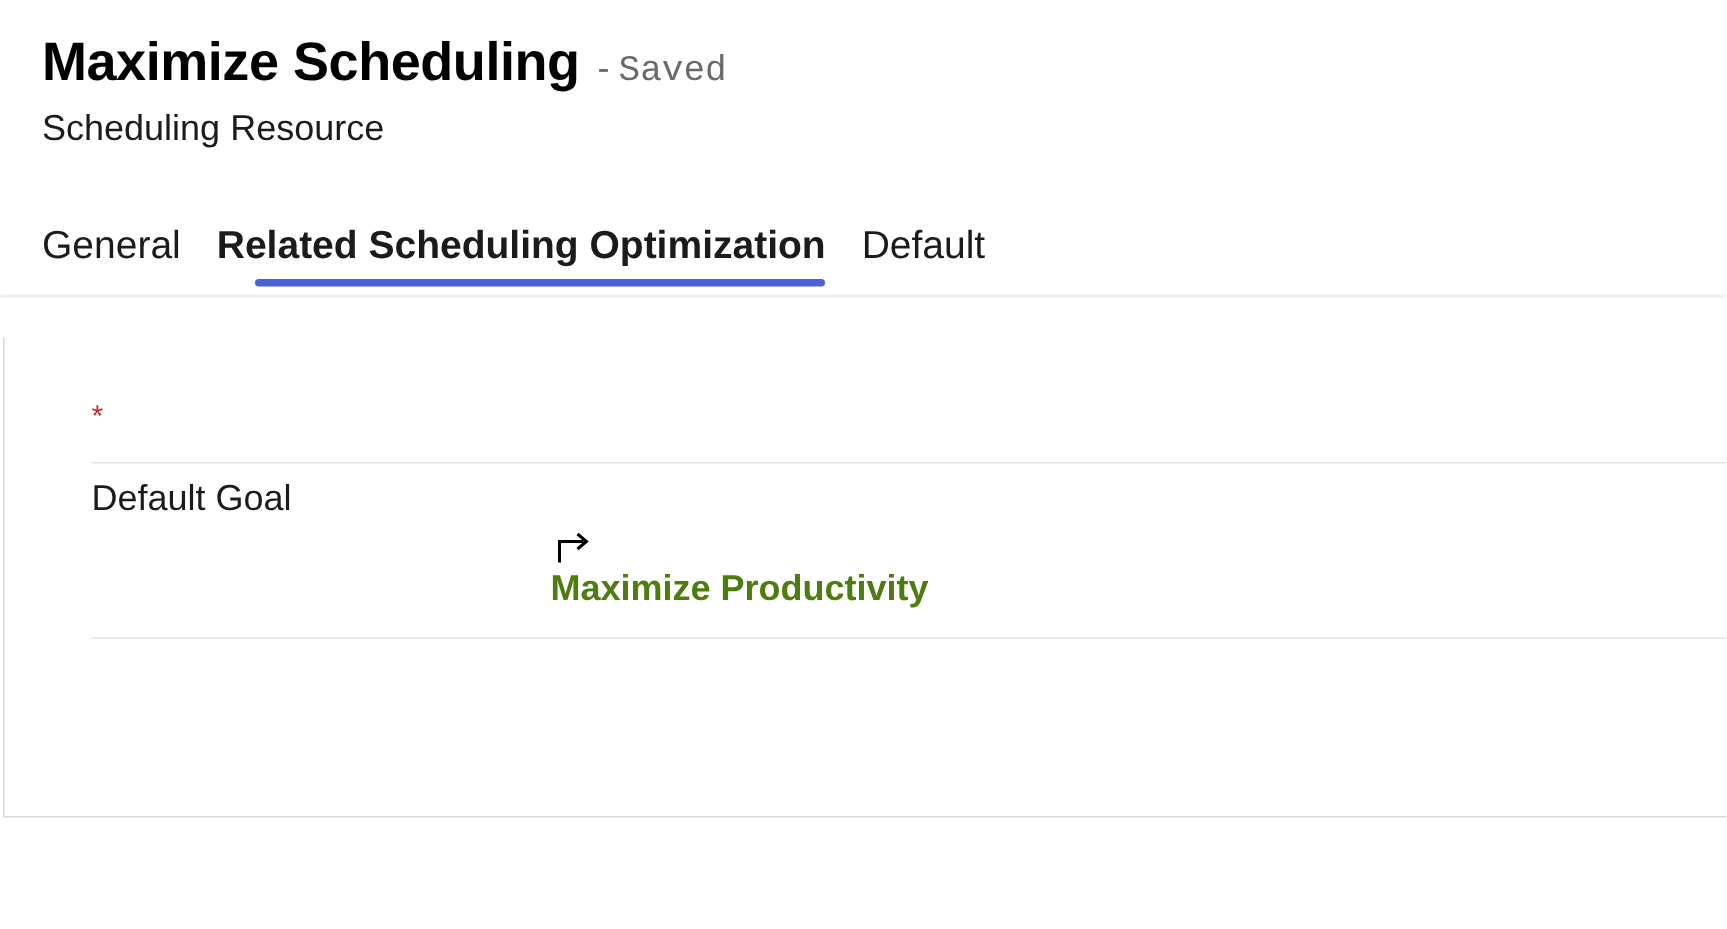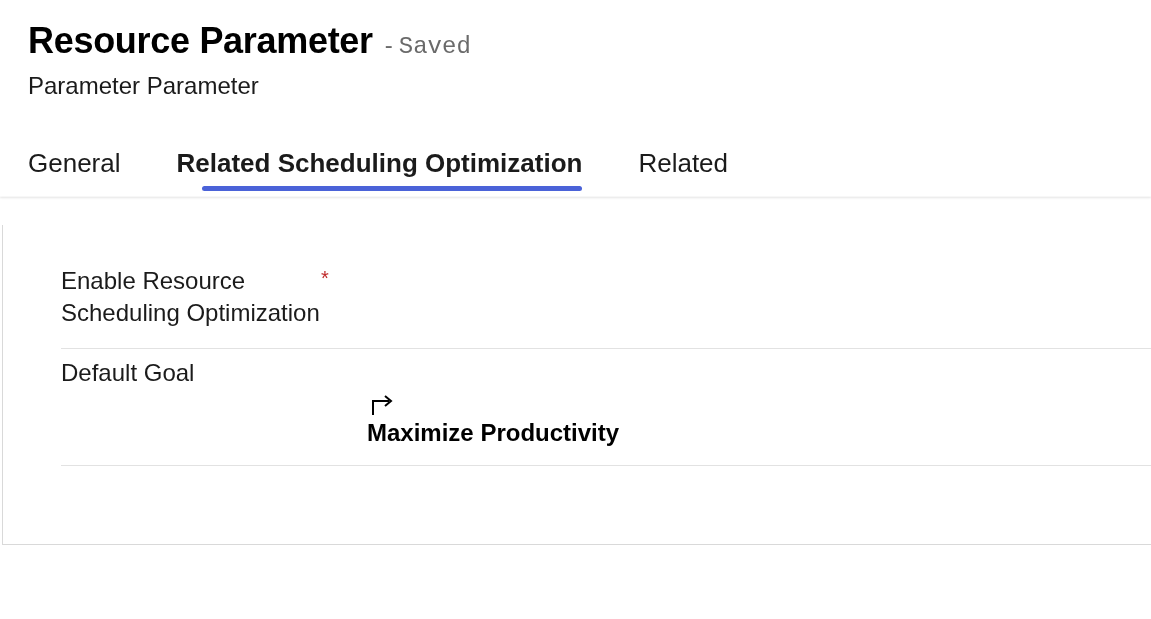--- a/index.html
+++ b/index.html
@@ -37,21 +37,21 @@
     margin-right: -6px;
   }
   .subtitle {
     margin-top: 10px;
     font-size: 24px;
     font-weight: 400;
     color: #1b1b1b;
   }
   .tabs {
     display: flex;
-    gap: 56px;
+    gap: 24px;
     margin-top: 48px;
     font-size: 26px;
   }
   .tab {
     padding-bottom: 10px;
     cursor: pointer;
     color: #1b1b1b;
     position: relative;
   }
   .tab.active {
@@ -117,56 +117,55 @@
     padding-top: 36px;
     padding-left: 6px;
   }
   .field-row:last-of-type .field-value {
     padding-top: 0;
     display: flex;
     align-items: center;
     gap: 14px;
   }
   .lookup-link {
-    color: #000000;
+    color: #4d7c0f;
     font-weight: 700;
     font-size: 24px;
     cursor: pointer;
   }
   .flow-icon svg {
     width: 30px;
     height: 26px;
     display: block;
   }
   .trailing-space { height: 60px; }
 </style>
 </head>
 <body>
 
 <div class="page">
   <div class="title-row">
-    <h1 class="title">Resource Parameter</h1>
+    <h1 class="title">Maximize Scheduling</h1>
     <span class="status-dash">-</span>
     <span class="status">Saved</span>
   </div>
-  <div class="subtitle">Parameter Parameter</div>
+  <div class="subtitle">Scheduling Resource</div>
 
   <div class="tabs">
     <div class="tab">General</div>
     <div class="tab active">Related Scheduling Optimization</div>
-    <div class="tab">Related</div>
+    <div class="tab">Default</div>
   </div>
 </div>
 <div class="tab-divider"></div>
 
 <div class="panel-wrap">
   <div class="panel">
 
     <div class="field-row">
-      <div class="field-label">Enable Resource Scheduling Optimization</div>
       <div class="req">*</div>
     </div>
 
     <div class="field-row">
       <div class="field-label">Default Goal</div>
       <div class="req"></div>
       <div class="field-value">
         <span class="flow-icon">
           <svg viewBox="0 0 30 26" fill="none" stroke="#000" stroke-width="2">
             <path d="M6 22 L6 8 L22 8"></path>

